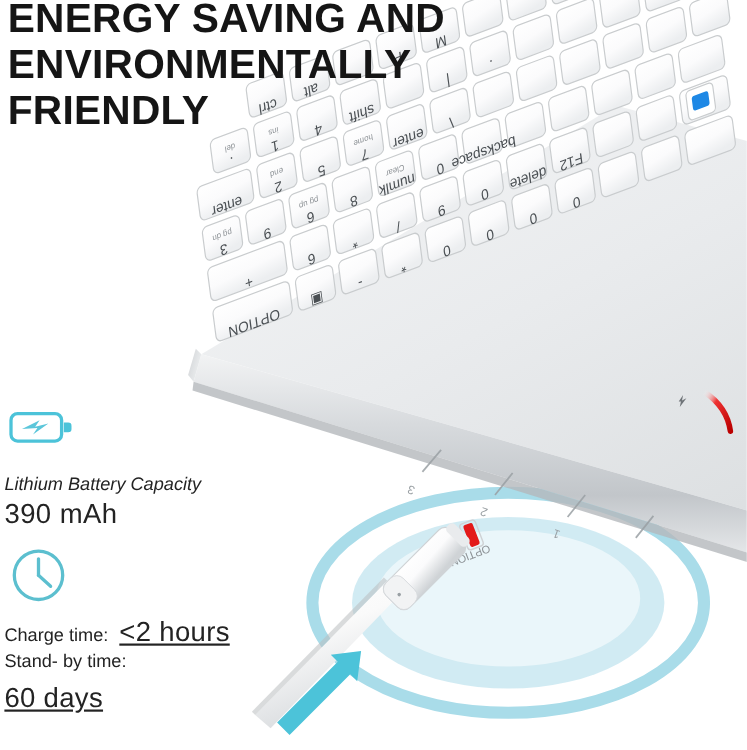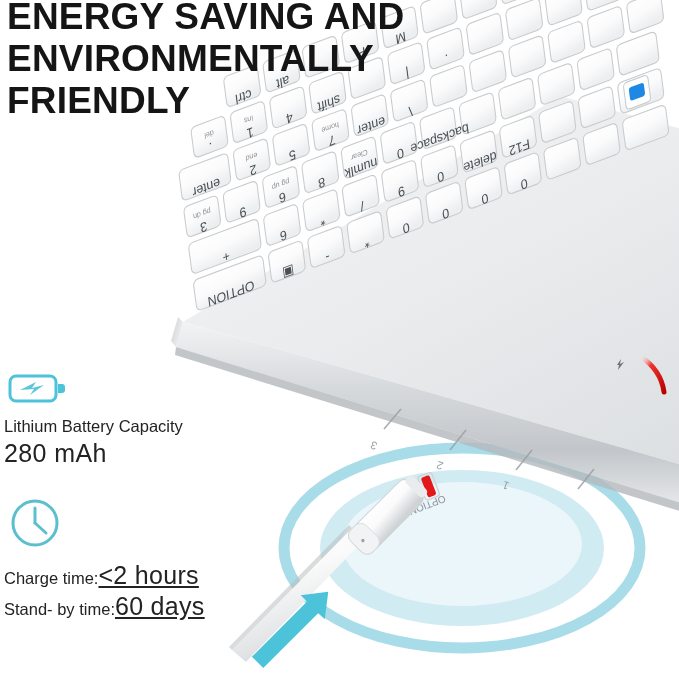--- a/index.html
+++ b/index.html
@@ -38,28 +38,28 @@
   #spec-time    { top: 497px; }
 
   .spec-icon { position: relative; margin-left: 8px; display: block; }
 
   .spec-line {
     color: #232323;
     white-space: nowrap;
     margin-left: 4px;
   }
   .spec-line.small  { font-size: 16.5px; line-height: 23px; }
-  .spec-line.inline { display: flex; align-items: baseline; gap: 0; }
+  .spec-line.inline { display: flex; align-items: baseline; gap: 10px; }
   .lbl-sm { font-size: 16.5px; }
   .lbl-lg { font-size: 25px; letter-spacing: 0.3px; text-decoration: underline; }
   .val-big { font-size: 25px; letter-spacing: 0.4px; color: #232323; }
-  #battery-caption { margin-top: 10px; }
+  #battery-caption { margin-top: 24px; font-style: italic; }
   #battery-value   { margin-top: 1px; }
   #charge-row      { margin-top: 8px; }
-  #standby-row     { margin-top: 2px; }
+  #standby-row     { margin-top: 2px; flex-direction: column; }
 
   
   #halo { position: absolute; left: 250px; top: 440px; width: 430px; height: 220px; z-index: 5; }
 
   
   #keyboard-photo {
     position: absolute;
     left: 0; top: 0;
     width: 679px; height: 682px;
     z-index: 20;
@@ -337,21 +337,21 @@
     </g>
   </svg>
 
   <div class="spec-block" id="spec-battery">
     <svg class="spec-icon" width="58" height="33" viewBox="0 0 58 33">
       <rect x="2" y="4" width="46" height="25" rx="6" fill="none" stroke="#4cc3d9" stroke-width="3"></rect>
       <path d="M 50,12 h 4 a 3,3 0 0 1 3,3 v 3 a 3,3 0 0 1 -3,3 h -4 z" fill="#4cc3d9"></path>
       <path d="M 12,18 L 28,10 L 24,16 L 36,13 L 22,23 L 26,17 Z" fill="#5bc6da"></path>
     </svg>
     <div class="spec-line small" id="battery-caption">Lithium Battery Capacity</div>
-    <div class="spec-line val-big" id="battery-value">280 mAh</div>
+    <div class="spec-line val-big" id="battery-value">390 mAh</div>
   </div>
 
   <div class="spec-block" id="spec-time">
     <svg class="spec-icon" width="58" height="56" viewBox="0 0 58 56">
       <circle cx="27" cy="26" r="22" fill="none" stroke="#5cbfcf" stroke-width="3"></circle>
       <line x1="27" y1="26" x2="27" y2="11" stroke="#5cbfcf" stroke-width="3" stroke-linecap="round"></line>
       <line x1="27" y1="26" x2="38" y2="36" stroke="#5cbfcf" stroke-width="3" stroke-linecap="round"></line>
     </svg>
 
     <div class="spec-line inline" id="charge-row">

